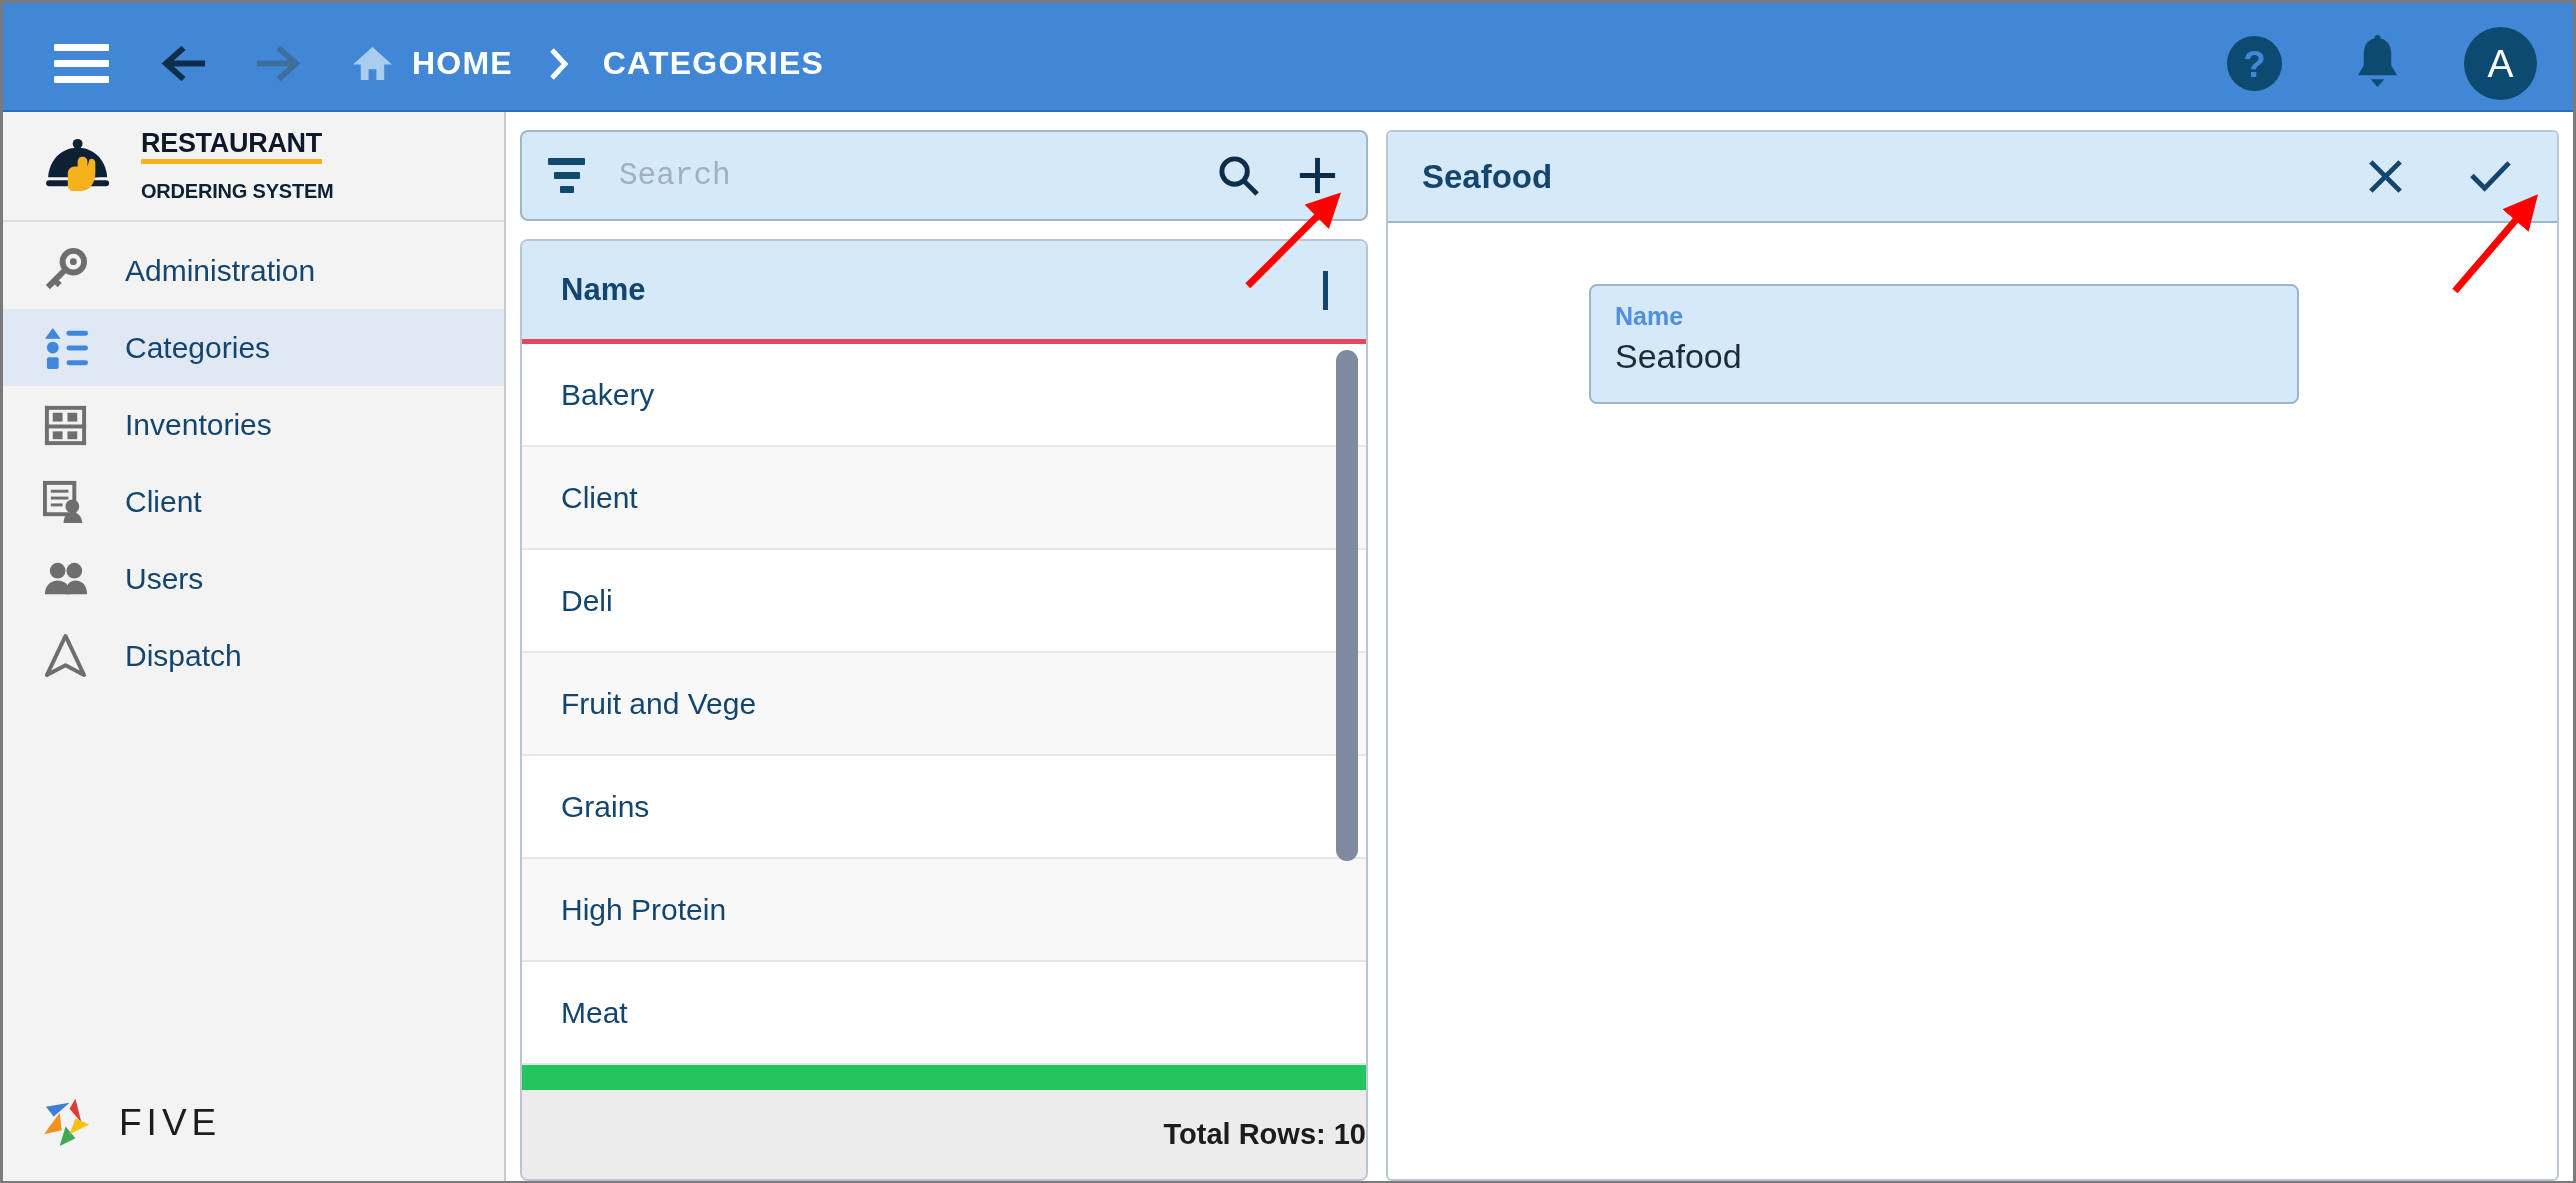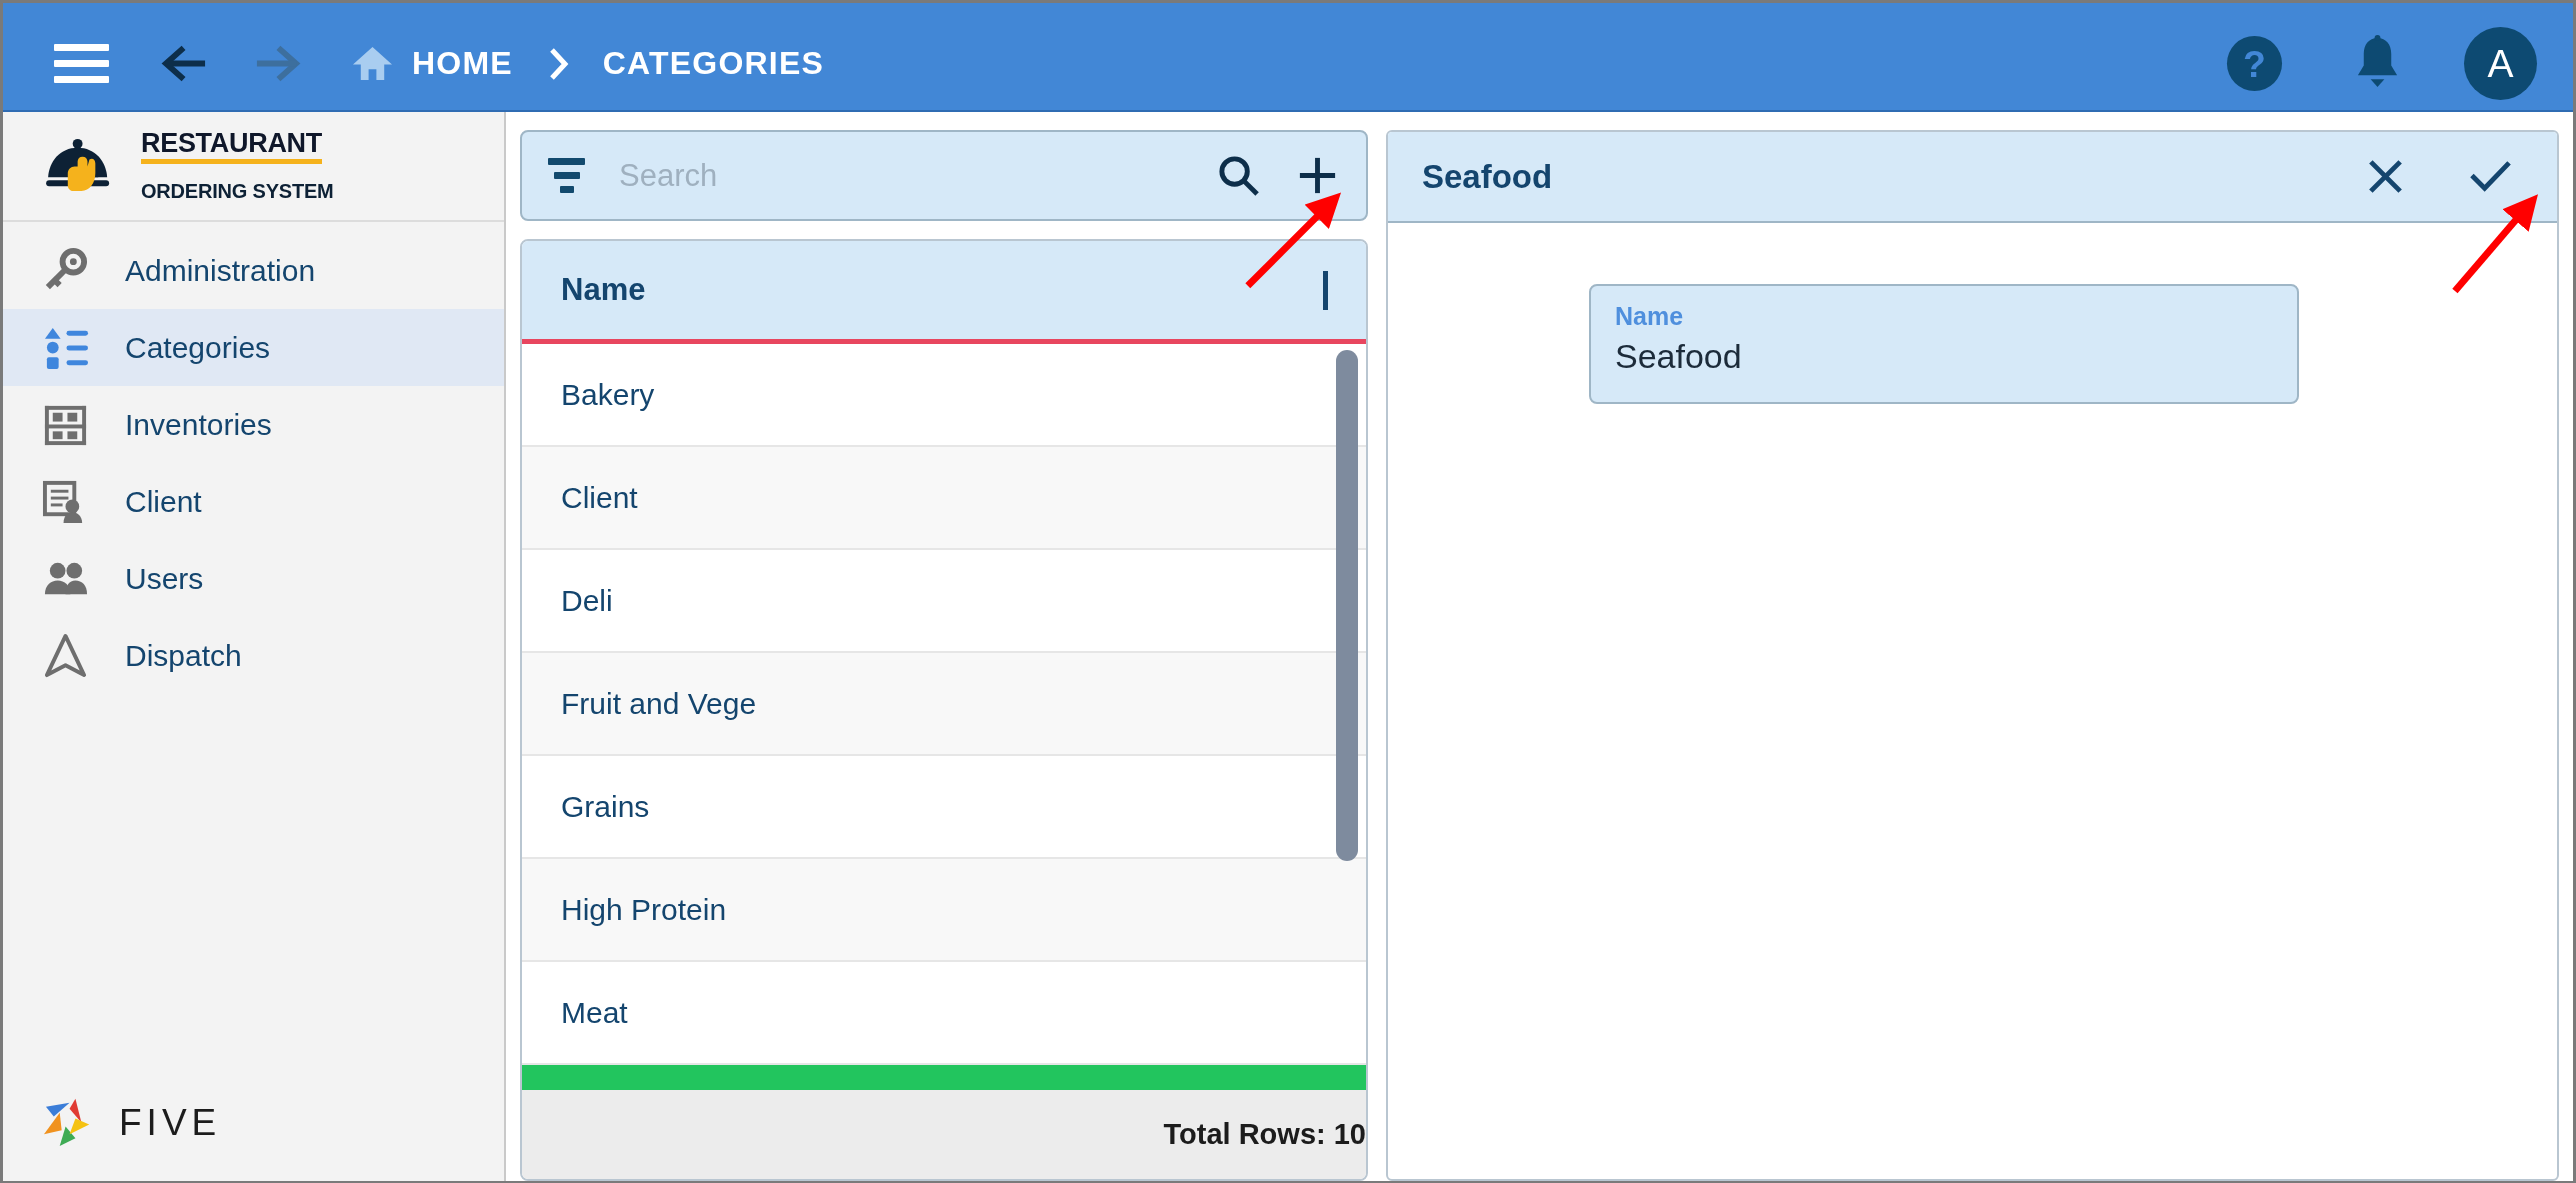--- a/index.html
+++ b/index.html
@@ -102,21 +102,21 @@
   .search-bar {
     height: 91px; flex: 0 0 91px;
     background: #d6e9f8; border: 2px solid #9fb6c6;
     border-radius: 8px;
     display: flex; align-items: center; padding: 0 26px 0 22px;
   }
   .filter-ico { width: 45px; display: flex; flex-direction: column; align-items: center; gap: 7px; cursor: pointer; }
   .filter-ico i { display: block; background: #124a6e; height: 7px; border-radius: 1px; }
   .search-input {
     flex: 1 1 auto; border: none; outline: none; background: transparent;
-    font-family: Liberation Sans, sans-serif; font-size: 31px;
+    font-family: Liberation Mono, monospace; font-size: 31px;
     color: #a16207; margin-left: 30px;
   }
   .search-input::placeholder { color: #9fb0bf; }
   .sb-btn { margin-left: 34px; cursor: pointer; display: flex; align-items: center; }
 
   .grid-wrap {
     margin-top: 18px; flex: 1 1 auto; min-height: 0;
     display: flex; flex-direction: column;
     border: 2px solid #b9c6d1; border-radius: 8px;
     background: #fff; overflow: hidden;

